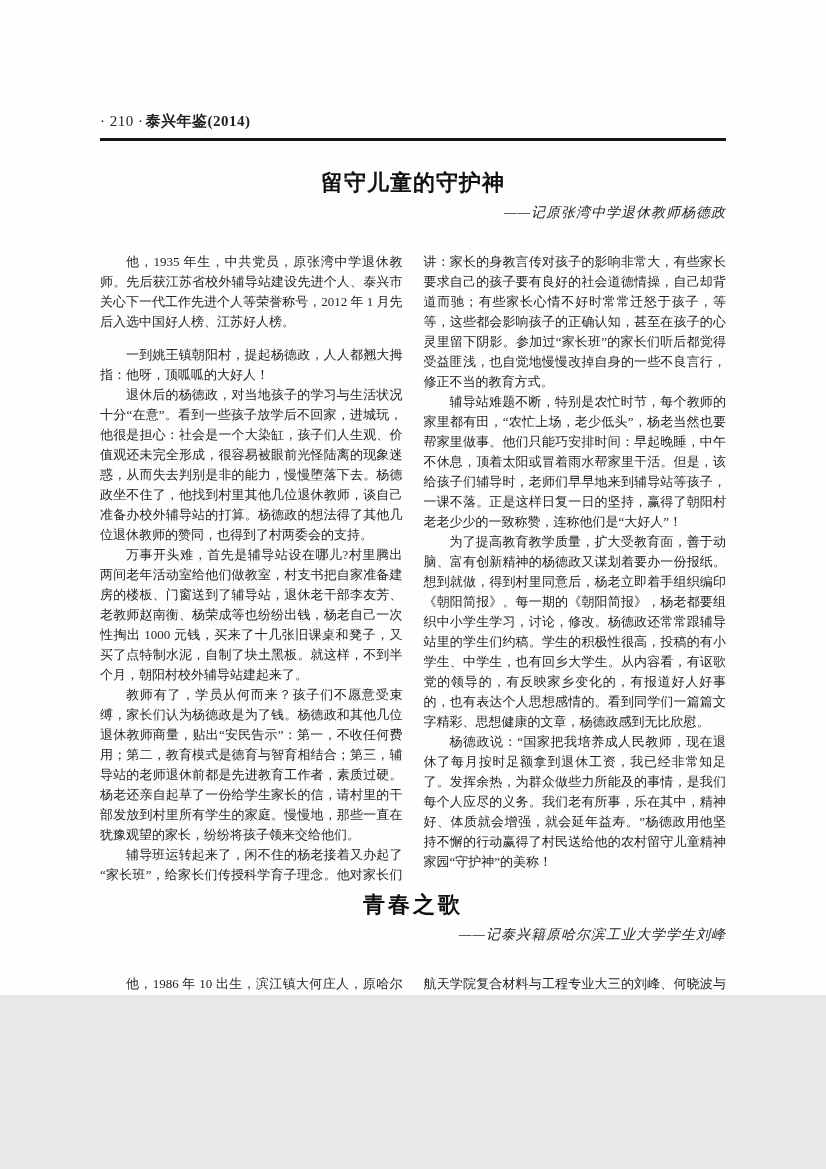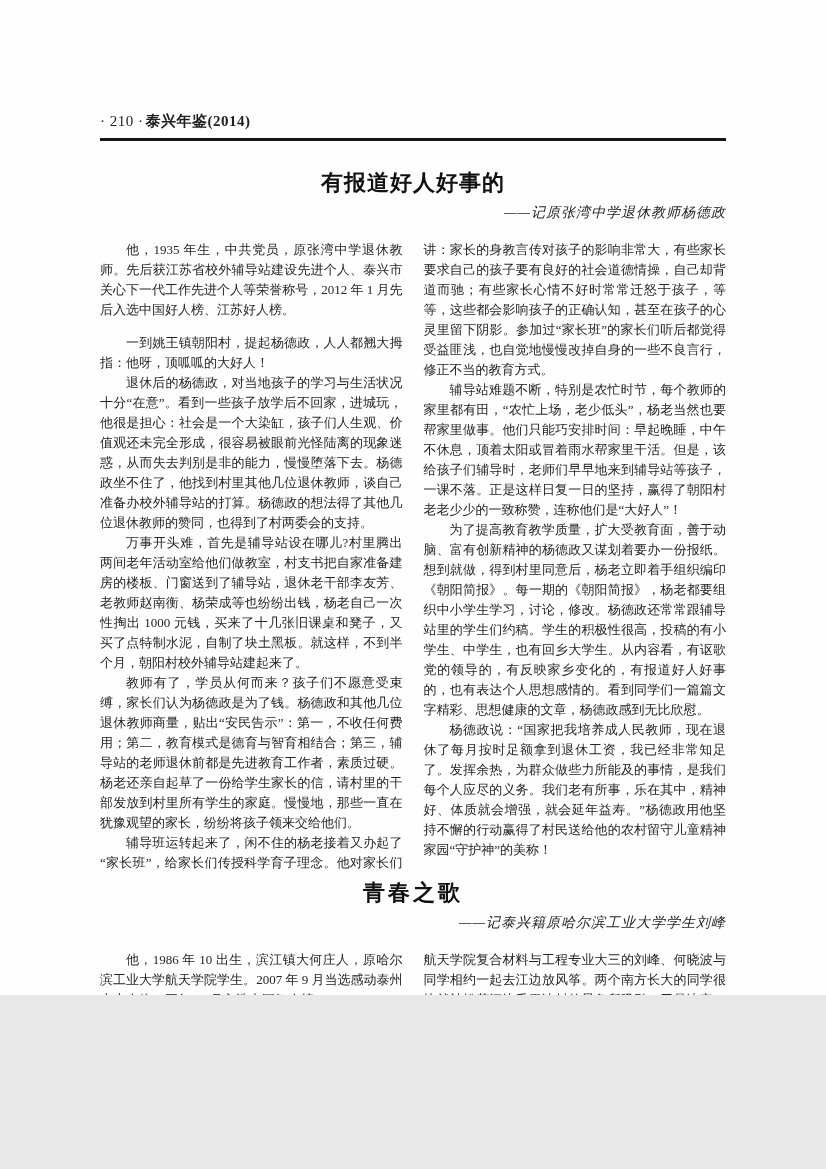--- a/index.html
+++ b/index.html
@@ -49,21 +49,21 @@
     font-style: italic;
     font-size: 14px;
     letter-spacing: 1px;
     margin-top: 6px;
     color: #222;
   }
   
   .columns {
     display: flex;
     gap: 21px;
-    margin-top: 18px;
+    margin-top: 30px;
     overflow: hidden;
   }
   .cols-1 { height: 634px; }
   .cols-2 { height: 122px; }
   .col {
     width: 304px;
     font-size: 13px;
     line-height: 20px;
     text-align: justify;
     color: #242424;
@@ -80,21 +80,21 @@
 <div class="page">
   <div class="content">
 
     <div class="page-header">
       <span class="page-number">· 210 ·</span>
       <span class="book-title">泰兴年鉴(2014)</span>
     </div>
     <div class="header-rule"></div>
 
     <div>
-      <div class="article-title title-1">有报道好人好事的</div>
+      <div class="article-title title-1">留守儿童的守护神</div>
       <div class="article-subtitle">——记原张湾中学退休教师杨德政</div>
 
       <div class="columns cols-1">
         <div class="col">
           <p class="indent">他，1935 年生，中共党员，原张湾中学退休教师。先后获江苏省校外辅导站建设先进个人、泰兴市关心下一代工作先进个人等荣誉称号，2012 年 1 月先后入选中国好人榜、江苏好人榜。</p>
           <p class="indent gap-1">一到姚王镇朝阳村，提起杨德政，人人都翘大拇指：他呀，顶呱呱的大好人！</p>
           <p class="indent">退休后的杨德政，对当地孩子的学习与生活状况十分“在意”。看到一些孩子放学后不回家，进城玩，他很是担心：社会是一个大染缸，孩子们人生观、价值观还未完全形成，很容易被眼前光怪陆离的现象迷惑，从而失去判别是非的能力，慢慢堕落下去。杨德政坐不住了，他找到村里其他几位退休教师，谈自己准备办校外辅导站的打算。杨德政的想法得了其他几位退休教师的赞同，也得到了村两委会的支持。</p>
           <p class="indent">万事开头难，首先是辅导站设在哪儿?村里腾出两间老年活动室给他们做教室，村支书把自家准备建房的楼板、门窗送到了辅导站，退休老干部李友芳、老教师赵南衡、杨荣成等也纷纷出钱，杨老自己一次性掏出 1000 元钱，买来了十几张旧课桌和凳子，又买了点特制水泥，自制了块土黑板。就这样，不到半个月，朝阳村校外辅导站建起来了。</p>
           <p class="indent">教师有了，学员从何而来？孩子们不愿意受束缚，家长们认为杨德政是为了钱。杨德政和其他几位退休教师商量，贴出“安民告示”：第一，不收任何费用；第二，教育模式是德育与智育相结合；第三，辅导站的老师退休前都是先进教育工作者，素质过硬。杨老还亲自起草了一份给学生家长的信，请村里的干部发放到村里所有学生的家庭。慢慢地，那些一直在犹豫观望的家长，纷纷将孩子领来交给他们。</p>
           <p class="indent fill">辅导班运转起来了，闲不住的杨老接着又办起了“家长班”，给家长们传授科学育子理念。他对家长们</p>

